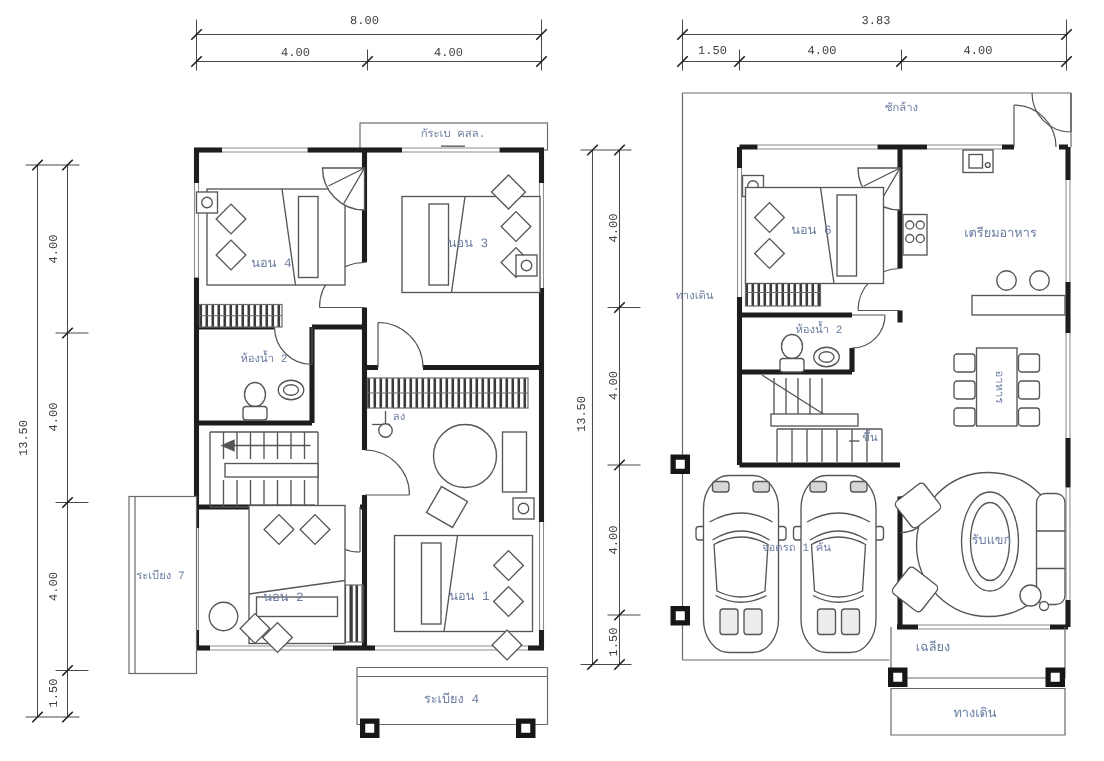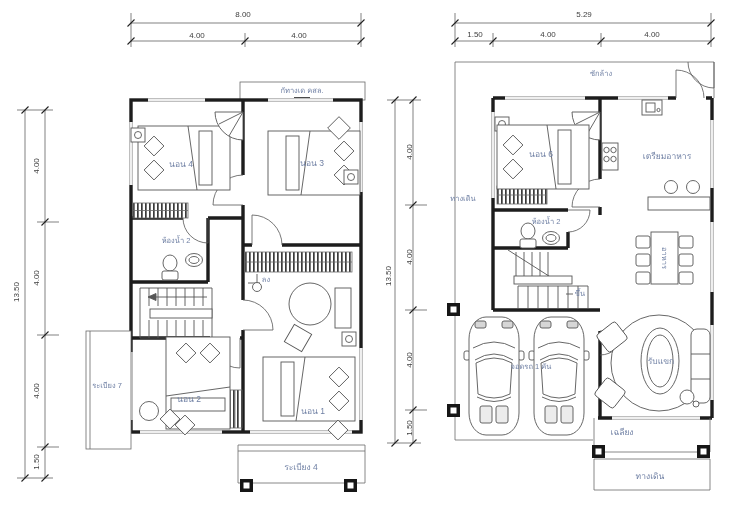--- a/index.html
+++ b/index.html
@@ -2,21 +2,21 @@
 <html style="--label: #6e7fa3; --dim: #3f3f3f; --wall: #1d1d1d;"><head>
 <meta charset="utf-8">
 <style>
   :root{
     --label:#6e7fa3;
     --dim:#3f3f3f;
     --wall:#1d1d1d;
   }
   html,body{margin:0;padding:0;background:#fff;}
   .canvas{position:relative;width:736px;height:507px;background:#fff;overflow:hidden;
-          font-family:Liberation Sans, sans-serif;text-align:center;}
+          font-family:Liberation Mono, monospace;text-align:center;}
   .canvas svg{position:absolute;left:0;top:0;}
   
   svg .w{stroke:var(--wall);stroke-width:3.4;fill:none;stroke-linecap:butt;}
   svg .t{stroke:#6a6a6a;stroke-width:0.8;fill:none;}
   svg .f{stroke:#565656;stroke-width:0.9;fill:none;}
   svg .d{stroke:#4a4a4a;stroke-width:0.7;fill:none;}
   svg .tk{stroke:#222;stroke-width:1.1;fill:none;}
   svg .er{stroke:#fff;stroke-width:4.2;fill:none;}
   svg .win{stroke:#8d8d8d;stroke-width:0.7;fill:none;}
   svg .arc{stroke:#555;stroke-width:0.8;fill:none;}
@@ -279,38 +279,38 @@
 
 <span class="dim" style="left:243px;top:15px">8.00</span>
 <span class="dim" style="left:197px;top:36px">4.00</span>
 <span class="dim" style="left:299px;top:36px">4.00</span>
 <span class="dim rot" style="left:17px;top:292px">13.50</span>
 <span class="dim rot" style="left:37px;top:166px">4.00</span>
 <span class="dim rot" style="left:37px;top:278px">4.00</span>
 <span class="dim rot" style="left:37px;top:391px">4.00</span>
 <span class="dim rot" style="left:37px;top:462px">1.50</span>
 
-<span class="dim" style="left:584px;top:15px">5.29</span>
+<span class="dim" style="left:584px;top:15px">3.83</span>
 <span class="dim" style="left:475px;top:35px">1.50</span>
 <span class="dim" style="left:548px;top:35px">4.00</span>
 <span class="dim" style="left:652px;top:35px">4.00</span>
 <span class="dim rot" style="left:389px;top:276px">13.50</span>
 <span class="dim rot" style="left:410px;top:152px">4.00</span>
 <span class="dim rot" style="left:410px;top:257px">4.00</span>
 <span class="dim rot" style="left:410px;top:360px">4.00</span>
 <span class="dim rot" style="left:410px;top:428px">1.50</span>
 
-<span class="lbl sm" style="left:302px;top:91px">กัทางเด คสล.</span>
-<span class="lbl" style="left:181px;top:164px">นอน 4</span>
+<span class="lbl sm" style="left:302px;top:91px">กัระเบ คสล.</span>
+<span class="lbl" style="left:181px;top:176px">นอน 4</span>
 <span class="lbl" style="left:312px;top:163px">นอน 3</span>
 <span class="lbl sm" style="left:176px;top:241px">ห้องน้ำ 2</span>
 <span class="lbl sm" style="left:266px;top:280px">ลง</span>
 <span class="lbl sm" style="left:107px;top:386px">ระเบียง 7</span>
 <span class="lbl" style="left:189px;top:399px">นอน 2</span>
-<span class="lbl" style="left:313px;top:411px">นอน 1</span>
+<span class="lbl" style="left:313px;top:398px">นอน 1</span>
 <span class="lbl" style="left:301px;top:467px">ระเบียง 4</span>
 
 <span class="lbl sm" style="left:601px;top:74px">ซักล้าง</span>
 <span class="lbl" style="left:541px;top:154px">นอน 6</span>
 <span class="lbl" style="left:667px;top:156px">เตรียมอาหาร</span>
 <span class="lbl sm" style="left:463px;top:199px">ทางเดิน</span>
 <span class="lbl sm" style="left:546px;top:222px">ห้องน้ำ 2</span>
 <span class="lbl sm" style="left:580px;top:294px">ขึ้น</span>
 <span class="lbl sm rot90" style="left:664px;top:258px">อาหาร</span>
 <span class="lbl sm" style="left:531px;top:367px">จอดรถ 1 คัน</span>

